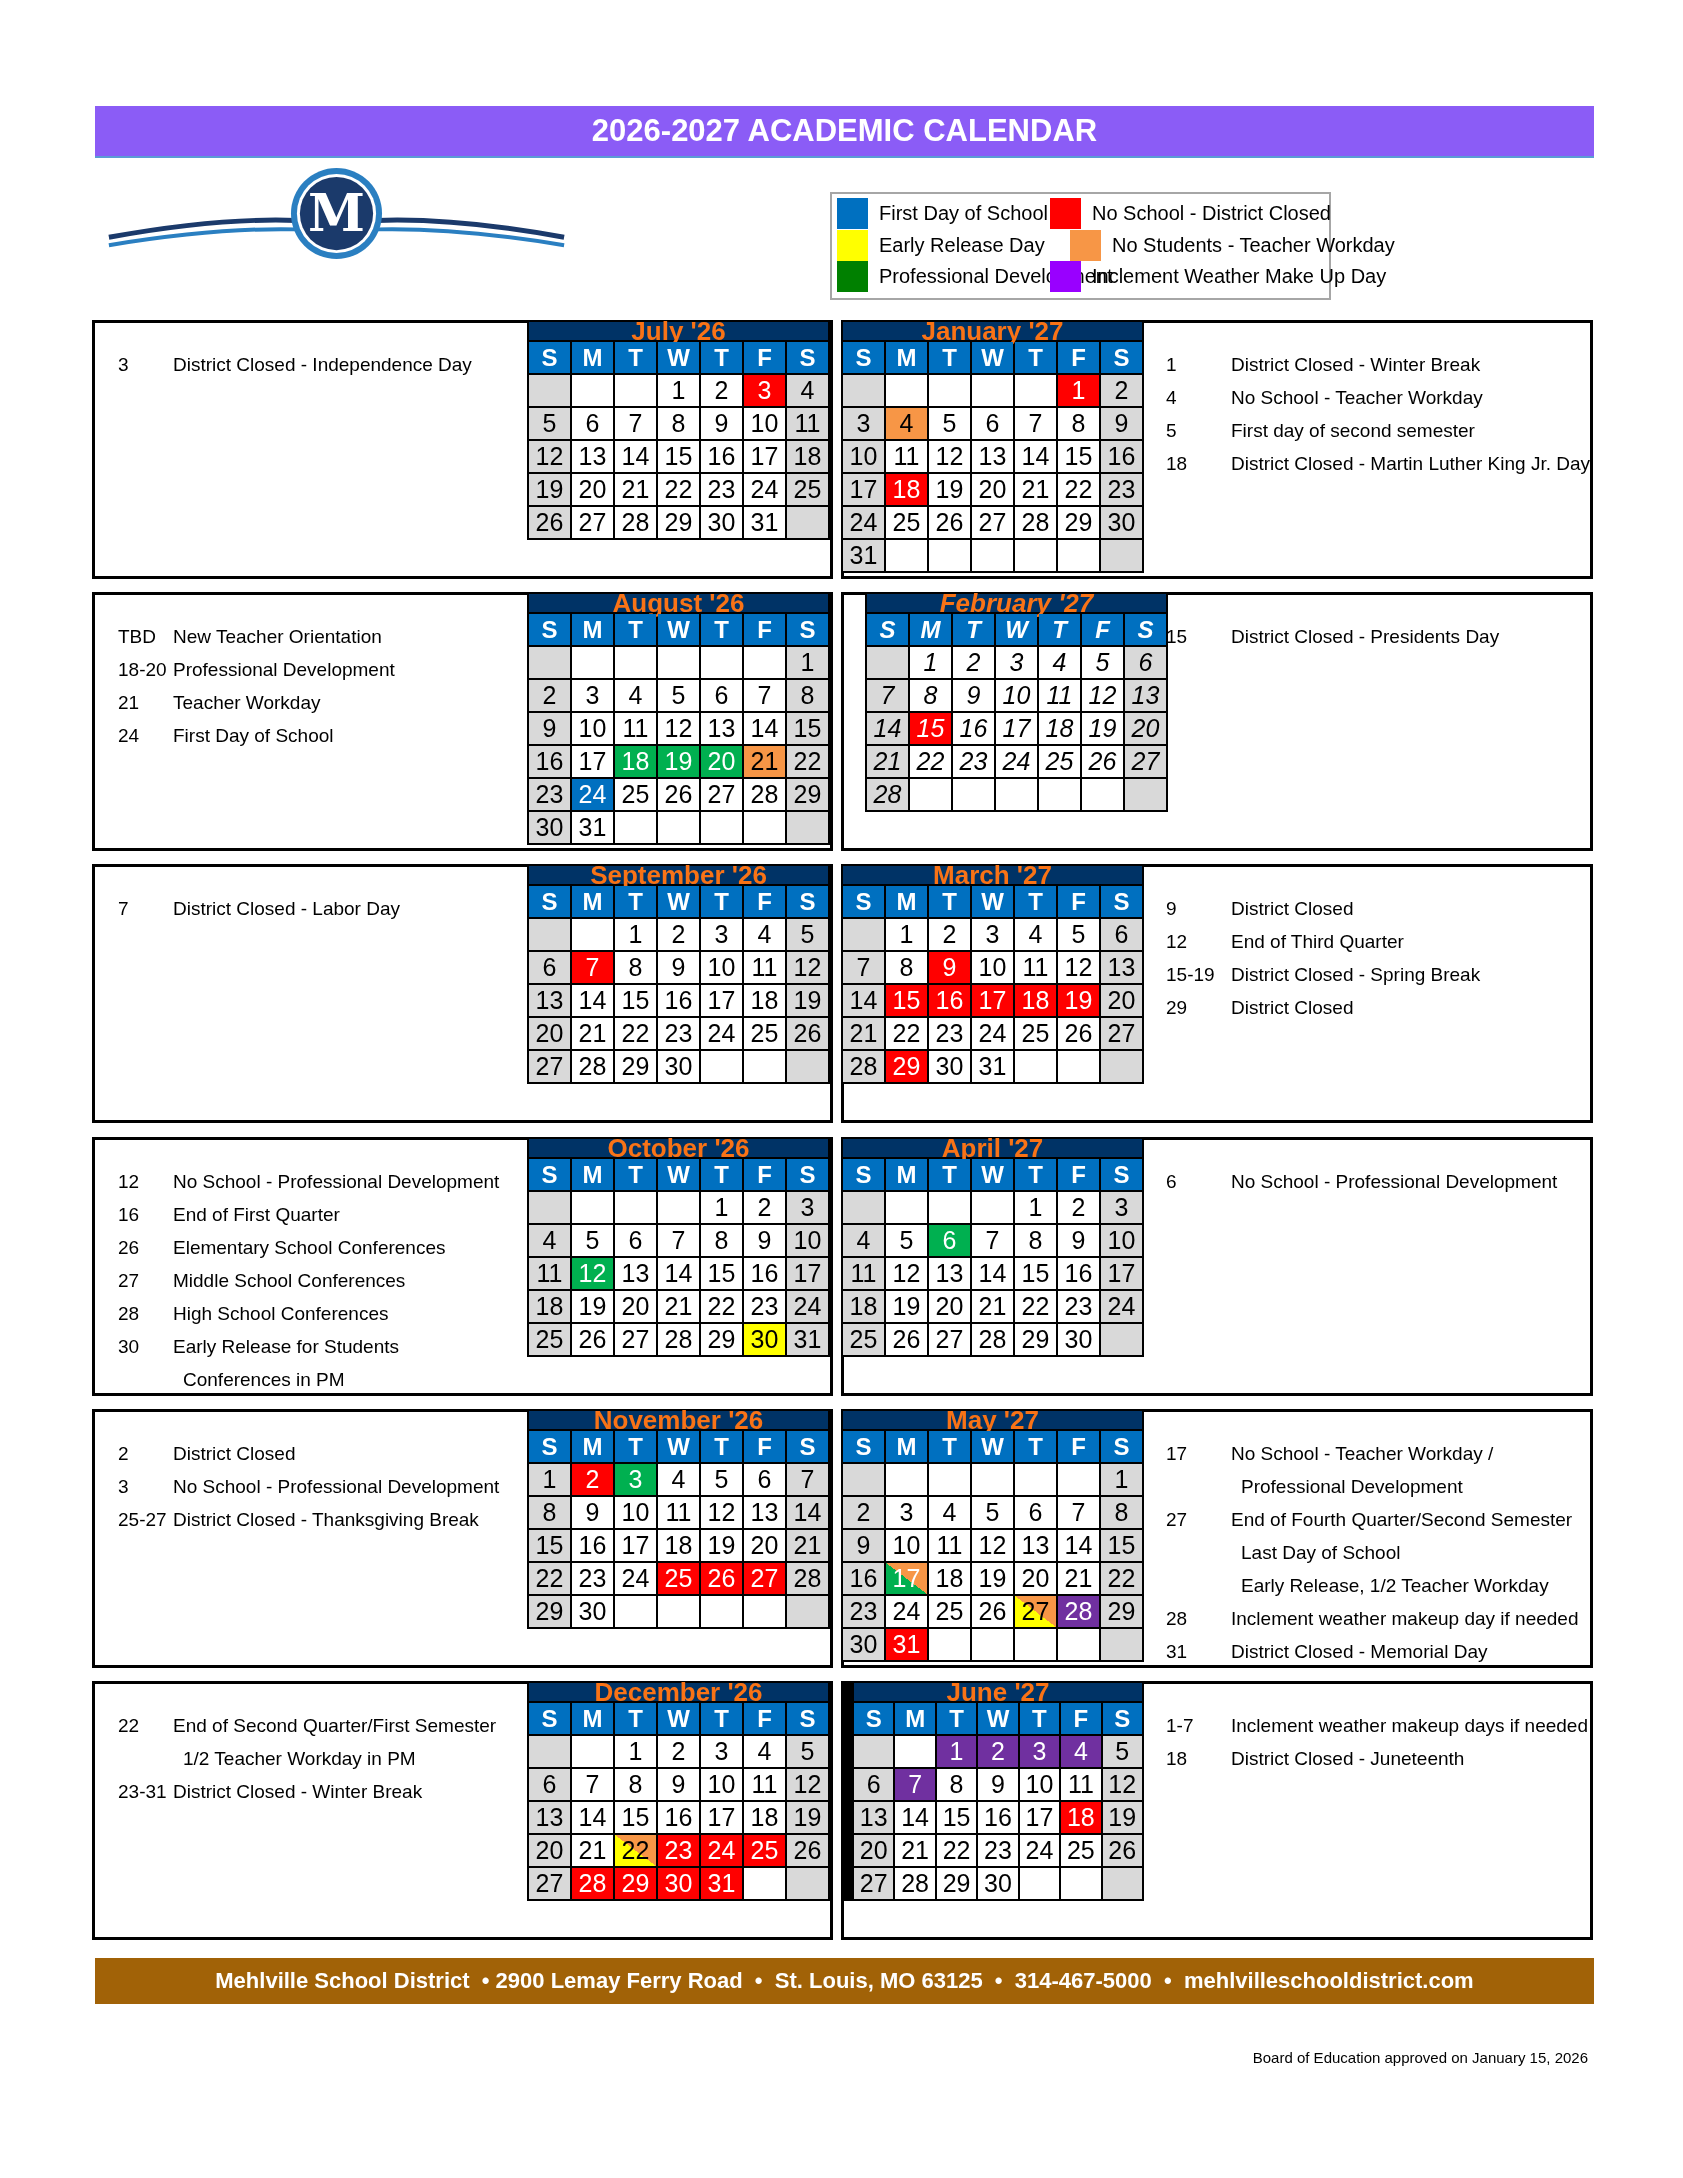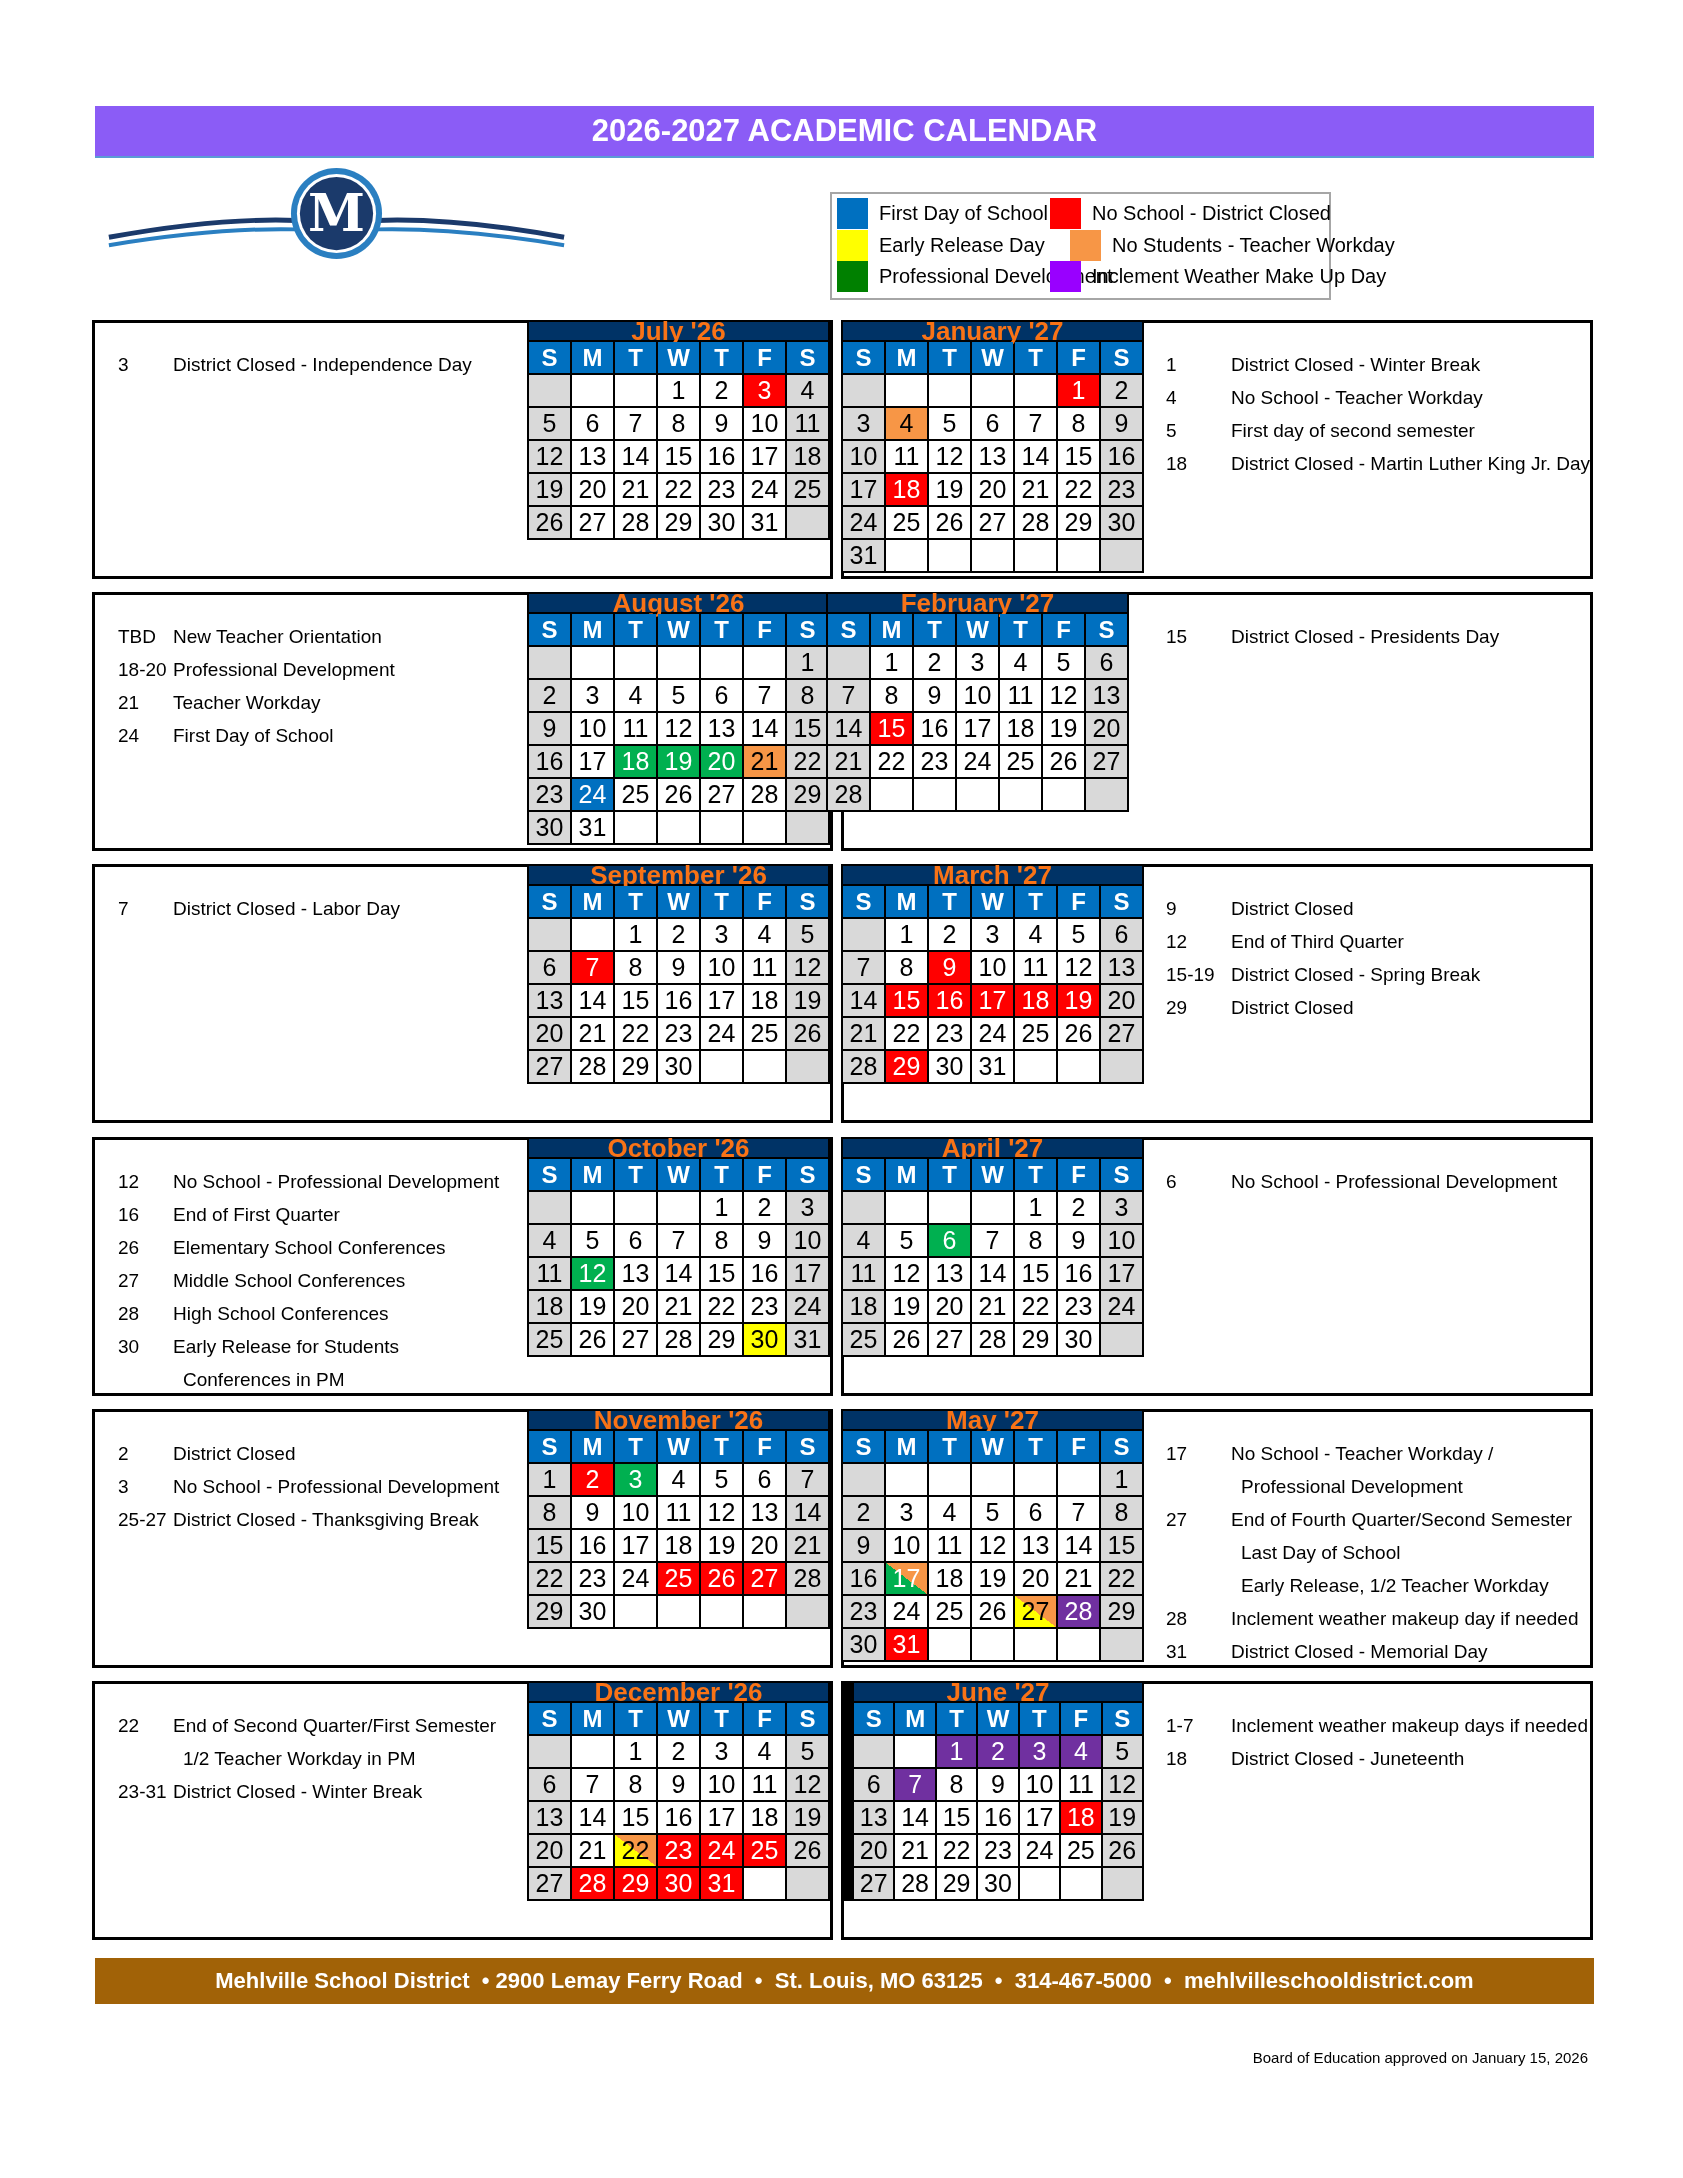--- a/index.html
+++ b/index.html
@@ -329,21 +329,21 @@
           <div class="day wkend">29</div>
           <div class="day wkend">30</div>
           <div class="day">31</div>
           <div class="day"></div>
           <div class="day"></div>
           <div class="day"></div>
           <div class="day"></div>
           <div class="day wkend"></div>
         </div>
       </div>
-      <div class="month" style="left: 734px;">
+      <div class="month" style="left: 773px; font-style: italic;">
         <div class="month-title">February '27</div>
         <div class="grid">
           <div class="dow">S</div>
           <div class="dow">M</div>
           <div class="dow">T</div>
           <div class="dow">W</div>
           <div class="dow">T</div>
           <div class="dow">F</div>
           <div class="dow">S</div>
           <div class="day wkend"></div>

